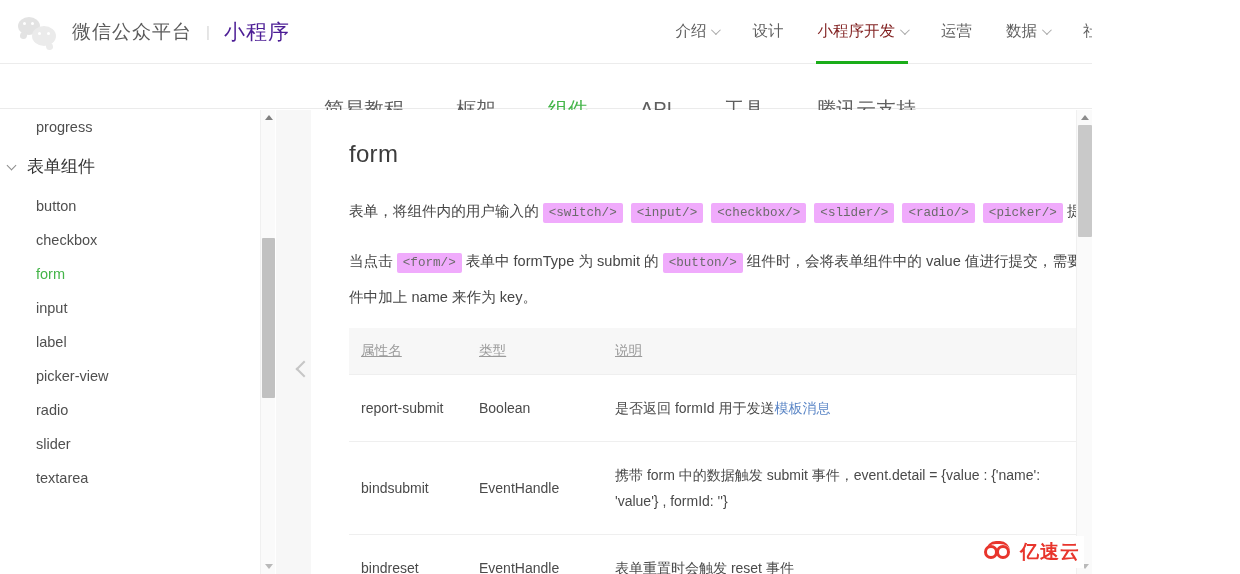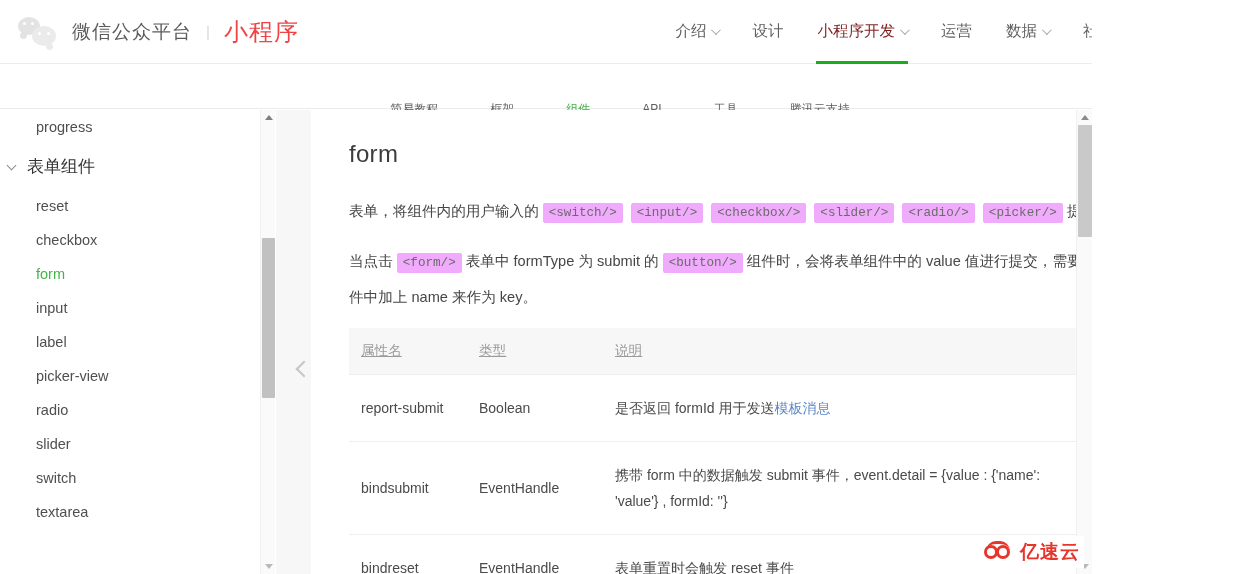--- a/index.html
+++ b/index.html
@@ -36,21 +36,21 @@
   .wx-logo i { position: absolute; width: 3px; height: 3px; border-radius: 50%; background: #fff; }
   .wx-logo .d1 { left: 5px; top: 7px; }
   .wx-logo .d2 { left: 13px; top: 7px; }
   .wx-logo .d3 { left: 20px; top: 17px; }
   .wx-logo .d4 { left: 29px; top: 17px; }
 
   .brand-title {
     font-size: 19px; color: #5b5b5b; margin-left: 12px; letter-spacing: 1px;
   }
   .brand-sep { color: #d8d8d8; margin: 0 14px; font-size: 15px; }
-  .brand-sub { font-size: 24px; color: #ef4444; letter-spacing: 1px; }
+  .brand-sub { font-size: 21px; color: #4c1d95; letter-spacing: 1px; }
 
   .topnav { margin-left: auto; display: flex; align-items: center; height: 64px; padding-right: 22px; }
   .topnav-item {
     position: relative; height: 64px; display: flex; align-items: center;
     font-size: 15.5px; color: #5f5f5f; padding: 0 17px; cursor: pointer;
     white-space: nowrap;
     text-align: right;
   }
   .topnav-item .caret {
     display: inline-block; margin-left: 5px; width: 7px; height: 7px;
@@ -68,21 +68,21 @@
   .lang .en { color: #5f5f5f; cursor: pointer; }
 
   
   .subnav {
     position: absolute; left: 0; top: 64px; width: 1240px; height: 45px;
     background: #fff; border-bottom: 1px solid #ebebeb;
     display: flex; align-items: center; justify-content: center;
   }
   .subnav-inner { display: flex; align-items: center; }
   .subnav-item {
-    font-size: 12px; color: #5f5f5f; padding: 0 26px; cursor: pointer; white-space: nowrap; margin-top: 46px;
+    font-size: 20px; color: #5f5f5f; padding: 0 26px; cursor: pointer; white-space: nowrap; margin-top: 46px;
   }
   .subnav-item.active { color: #44b549; }
   .search-btn {
     position: absolute; right: 72px; top: 50%; transform: translateY(-50%);
     width: 30px; height: 30px; cursor: pointer;
   }
   .search-btn .ring {
     position: absolute; left: 4px; top: 4px; width: 15px; height: 15px;
     border: 1.6px solid #8e8e8e; border-radius: 50%;
   }
@@ -309,29 +309,28 @@
     </div>
   </div>
 
   <aside class="sidebar">
     <div class="side-list">
       <div class="side-link">progress</div>
       <div class="side-group">
         <span class="gcaret"></span>
         <span>表单组件</span>
       </div>
-      <div class="side-link">reset</div>
+      <div class="side-link">button</div>
       <div class="side-link">checkbox</div>
       <div class="side-link active">form</div>
       <div class="side-link">input</div>
       <div class="side-link">label</div>
       <div class="side-link">picker-view</div>
       <div class="side-link">radio</div>
       <div class="side-link">slider</div>
-      <div class="side-link">switch</div>
       <div class="side-link">textarea</div>
       <div class="side-group">
         
         
       </div>
     </div>
   </aside>
 
   <div class="side-scroll">
     <div class="up">

